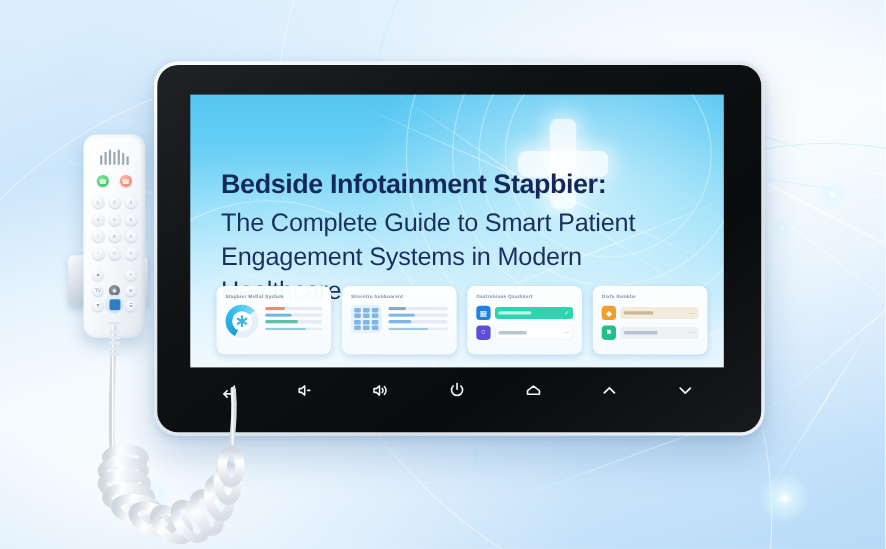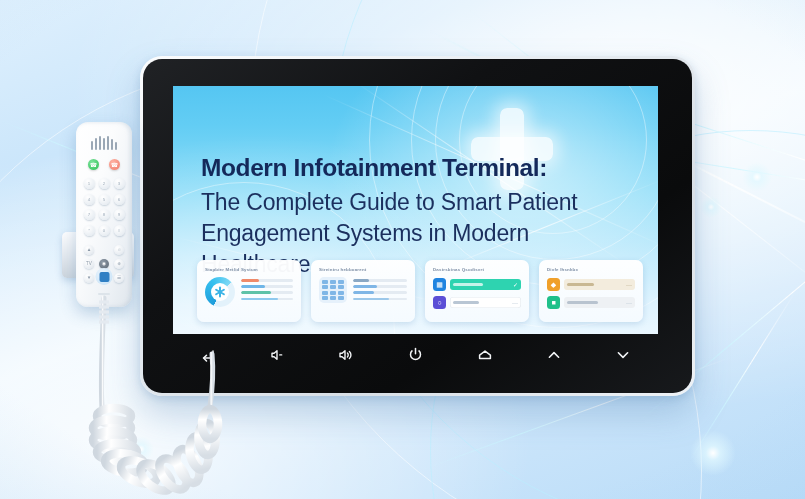--- a/index.html
+++ b/index.html
@@ -195,21 +195,21 @@
       <div class="scr-streak" style="left:180px;top:-6px;width:340px;height:.8px;transform:rotate(34deg);"></div>
       <div class="scr-streak" style="left:0px;top:150px;width:300px;height:.8px;transform:rotate(14deg);"></div>
       <div class="scr-streak" style="left:250px;top:190px;width:260px;height:.9px;transform:rotate(-22deg);"></div>
 
       <div class="cross">
         <span class="v"></span>
           <span class="h"></span>
       </div>
 
       <div class="copy">
-        <div class="t1">Modern Infotainment Terminal:</div>
+        <div class="t1">Bedside Infotainment Stapbier:</div>
         <div class="t2">The Complete Guide to Smart Patient Engagement Systems in Modern Healthcare</div>
       </div>
 
       <div class="cards">
 
         <div class="card">
           <div class="card-title">Stapbier Metlid Systum</div>
           <div class="card-body">
             <div class="donut">
               <i>

